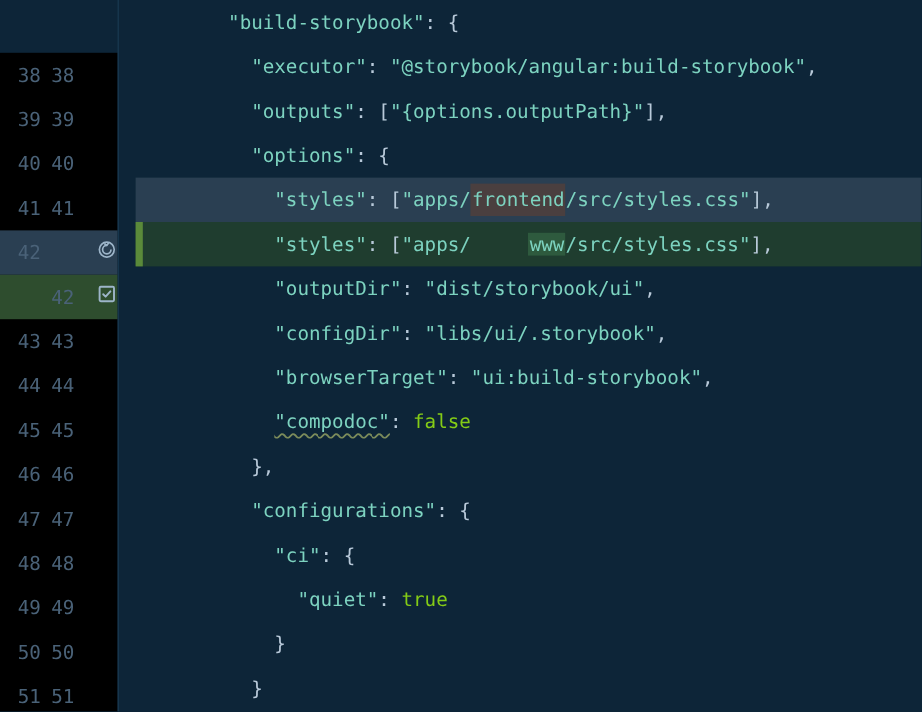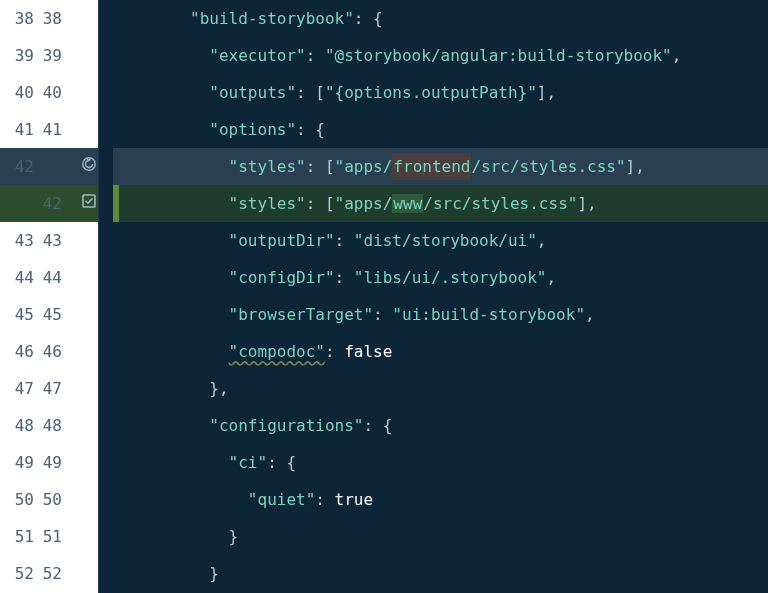--- a/index.html
+++ b/index.html
@@ -13,21 +13,22 @@
       width: 768px;
       height: 593px;
     }
     .editor {
       display: flex;
       height: 100%;
     }
     .gutter {
       display: flex;
       flex-shrink: 0;
-      background: #ffffff;
+      background: #000000;
+      margin-top: 44px;
     }
     .gutter-col {
       text-align: right;
       color: #4a6278;
       user-select: none;
     }
     .gutter-left { width: 38px; padding-right: 4px; }
     .gutter-right { width: 28px; padding-right: 4px; }
     .gutter-icons { width: 32px; position: relative; }
     .code {
@@ -65,32 +66,33 @@
       left: 0;
       top: 0;
       bottom: 0;
       width: 6px;
       background: #5a8a3a;
     }
     
     .str { color: #7dd3c0; }      
     .key { color: #7dd3c0; }      
     .punc { color: #b8c9d9; }
-    .bool { color: #ffffff; }     
+    .bool { color: #84cc16; }     
     .squiggle {
       text-decoration: underline wavy #7a8a5a;
       text-underline-offset: 3px;
     }
     .hl-old {
       background: #4a3f3f;
       padding: 4px 1px;
     }
     .hl-new {
       background: #2e5a3e;
       padding: 0 1px;
+      margin-left: 48px;
     }
     .gutter-rows { display: flex; flex-direction: column; }
   </style>
 </head>
 <body>
 
 <div class="editor">
   <div class="gutter">
     <div class="gutter-rows" id="gutter-rows">
         <div class="gutter-row">

